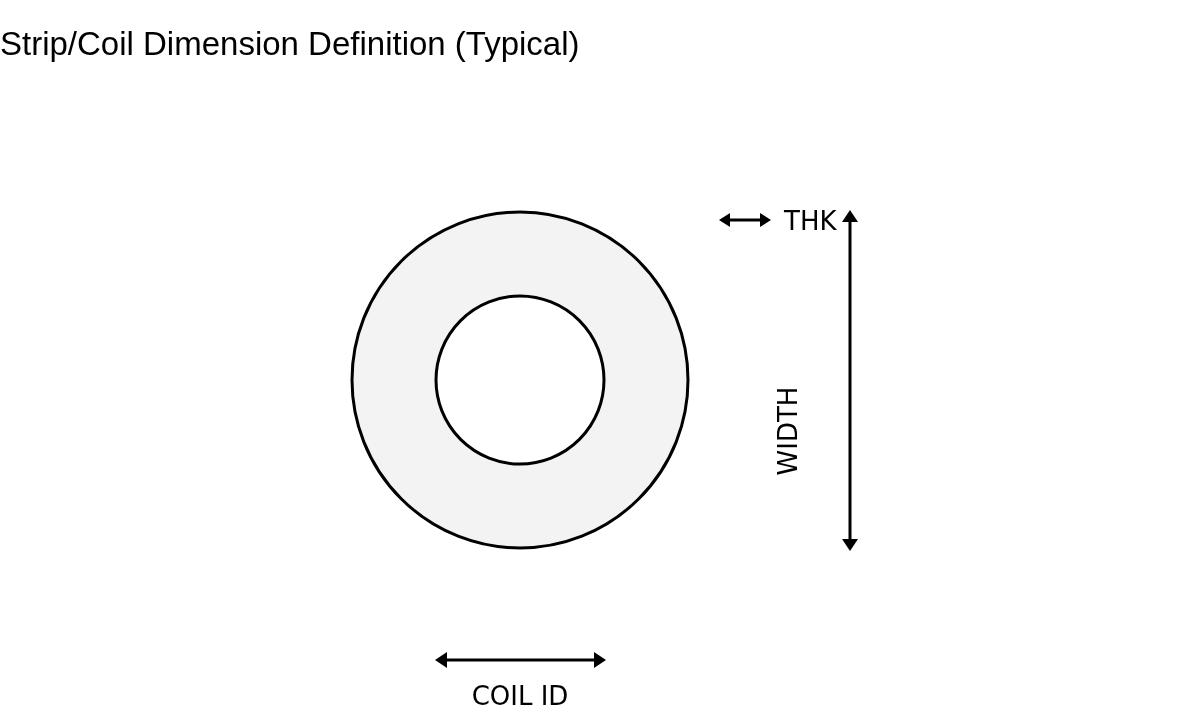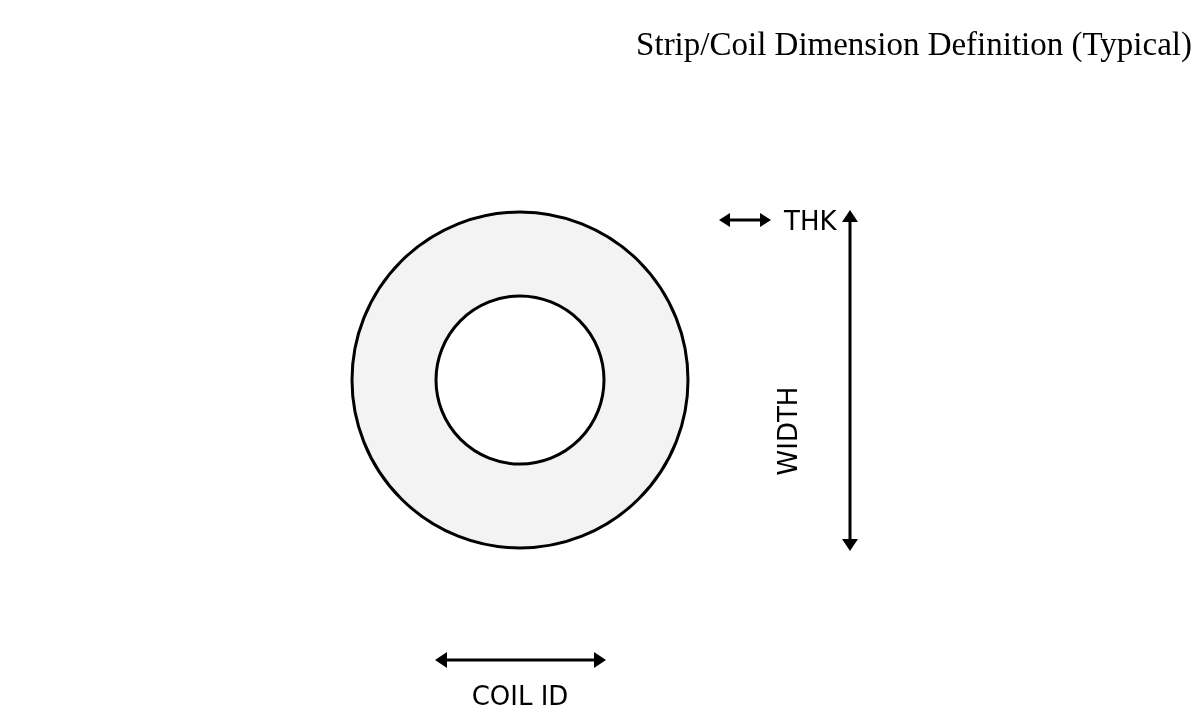--- a/index.html
+++ b/index.html
@@ -13,24 +13,24 @@
       position: relative;
       overflow: hidden;
       font-family: "DejaVu Sans", sans-serif;
       color: #000000;
     }
     .title {
       position: absolute;
       left: 0;
       top: 22px;
       width: 1192px;
-      text-align: right;
+      text-align: left;
       font-size: 33px;
       line-height: 44px;
-      font-family: Liberation Serif, serif;
+      font-family: Liberation Sans, sans-serif;
     }
     svg.diagram {
       position: absolute;
       left: 0;
       top: 0;
     }
     .lbl {
       font-family: "DejaVu Sans", sans-serif;
       font-size: 26px;
       fill: #000000;

